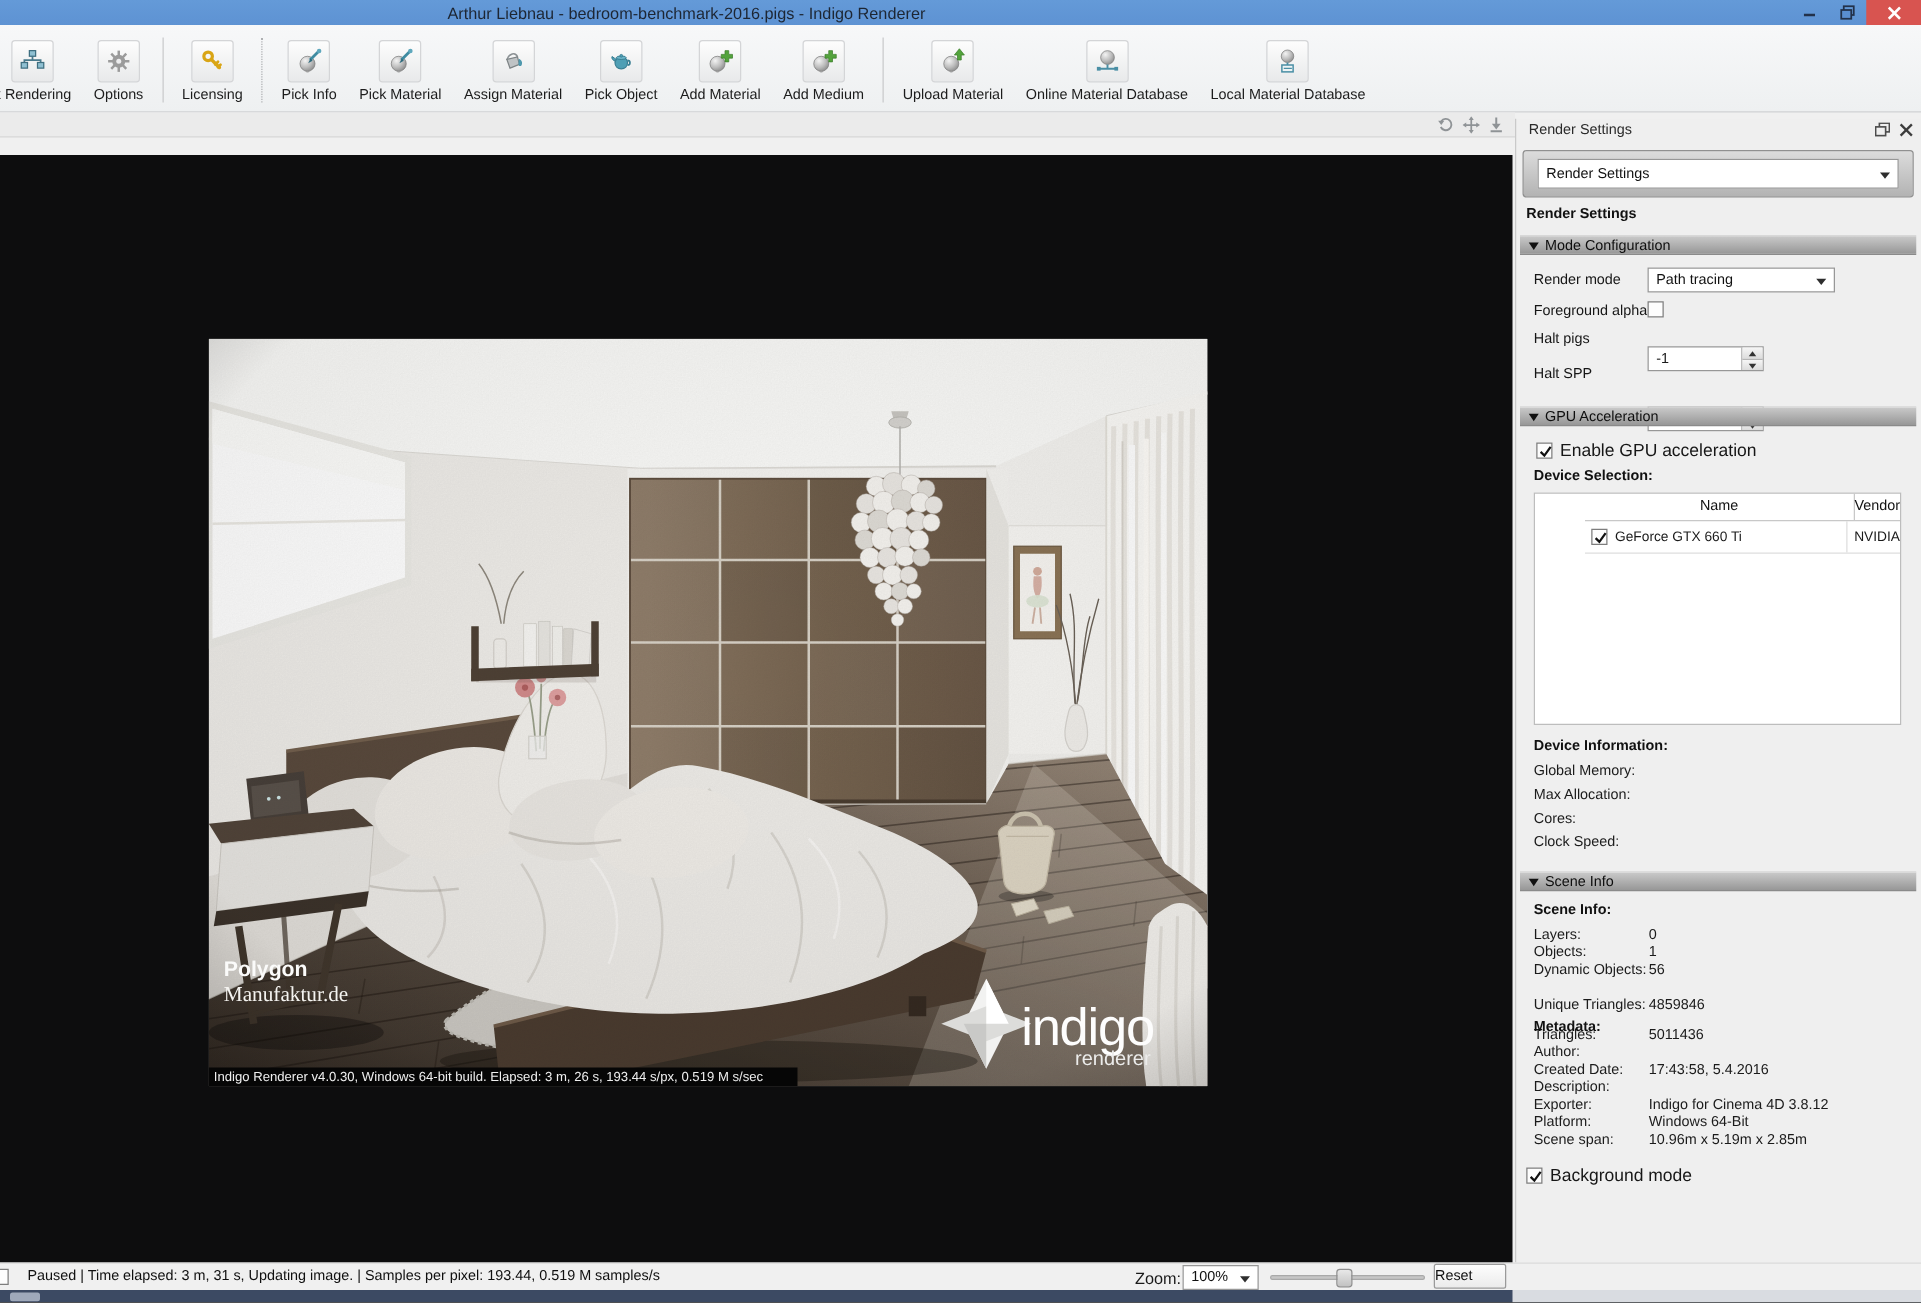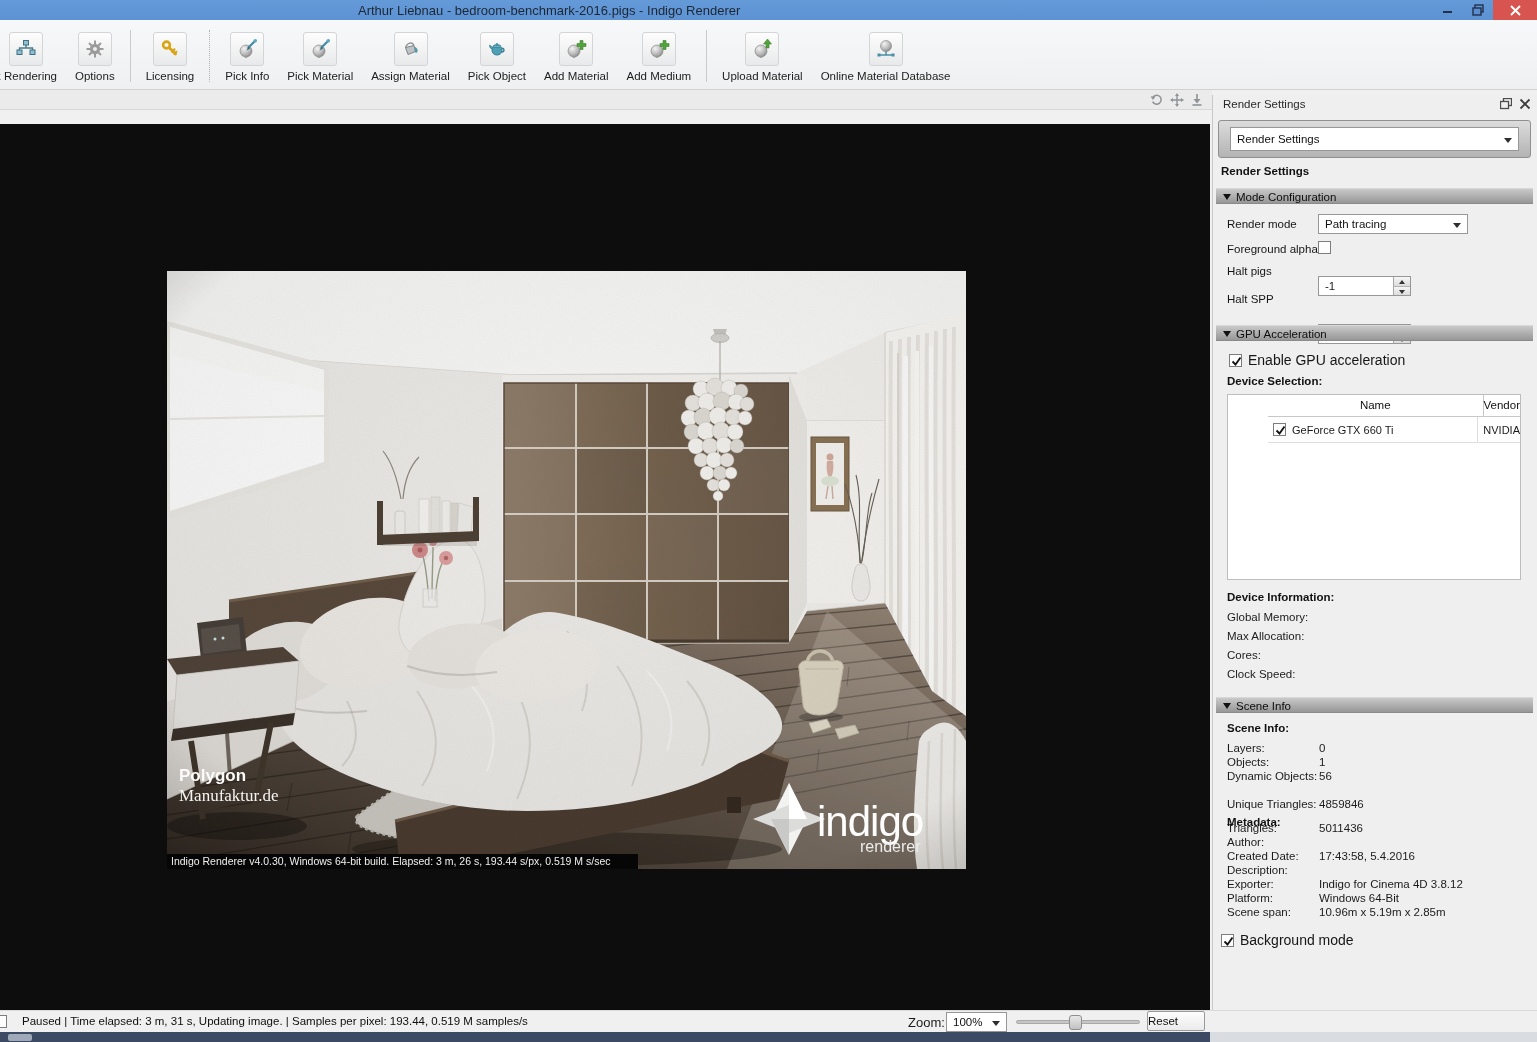--- a/index.html
+++ b/index.html
@@ -262,20 +262,32 @@
         <svg width="22" height="22" viewBox="0 0 22 22">
           <circle cx="11" cy="8" r="5.5" fill="url(#sg1)" stroke="#7e7e7e" stroke-width="0.6"></circle>
           <path d="M9.2,13 q1.8,2.6 3.6,0" fill="#9e9e9e"></path>
           <path d="M11,13.5 V17 M3.5,17 H18.5" fill="none" stroke="#4a8fa5" stroke-width="1.5"></path>
           <rect x="2.5" y="15.5" width="3" height="3" fill="#4a8fa5"></rect>
           <rect x="16.5" y="15.5" width="3" height="3" fill="#4a8fa5"></rect>
         </svg>
       </span>
       <span class="tlabel">Online Material Database</span>
     </div>
+    <div class="tbtn">
+      <span class="ticon">
+        <svg width="22" height="22" viewBox="0 0 22 22">
+          <circle cx="11" cy="7" r="5" fill="url(#sg1)" stroke="#7e7e7e" stroke-width="0.6"></circle>
+          <path d="M9.4,11.5 q1.6,2.4 3.2,0" fill="#9e9e9e"></path>
+          <line x1="11" y1="12" x2="11" y2="14" stroke="#4a8fa5" stroke-width="1.4"></line>
+          <rect x="6.5" y="14" width="9" height="5.5" fill="#eef3f5" stroke="#4a8fa5" stroke-width="1.2"></rect>
+          <line x1="8" y1="16.7" x2="14.5" y2="16.7" stroke="#4a8fa5" stroke-width="0.9"></line>
+        </svg>
+      </span>
+      <span class="tlabel">Local Material Database</span>
+    </div>
   </div>
 
   <div class="substrip">
     <div class="sicons">
       <span class="sicon">
         <svg width="14" height="14" viewBox="0 0 14 14">
             <path d="M3,4 A4.5,4.5 0 1 1 2.6,8.6" fill="none" stroke="#8f9396" stroke-width="1.5"></path>
             <polygon points="0.5,3.5 5.5,3.5 3,7" fill="#8f9396"></polygon>
           </svg>
       </span>

